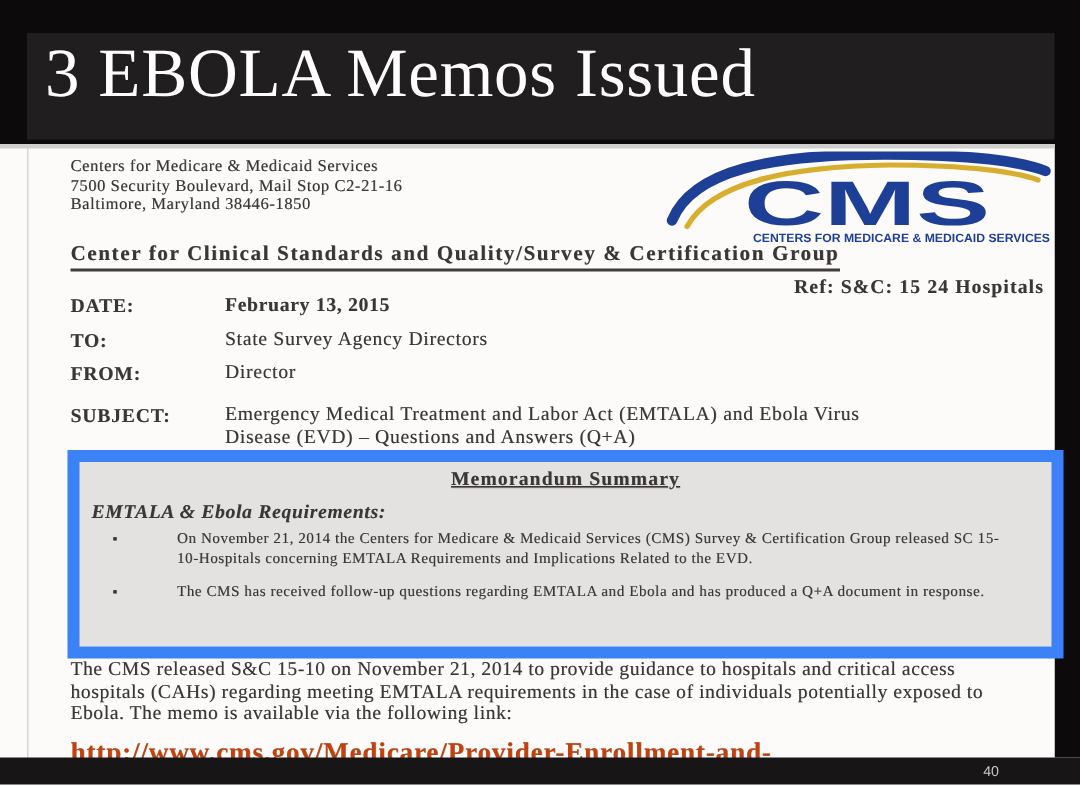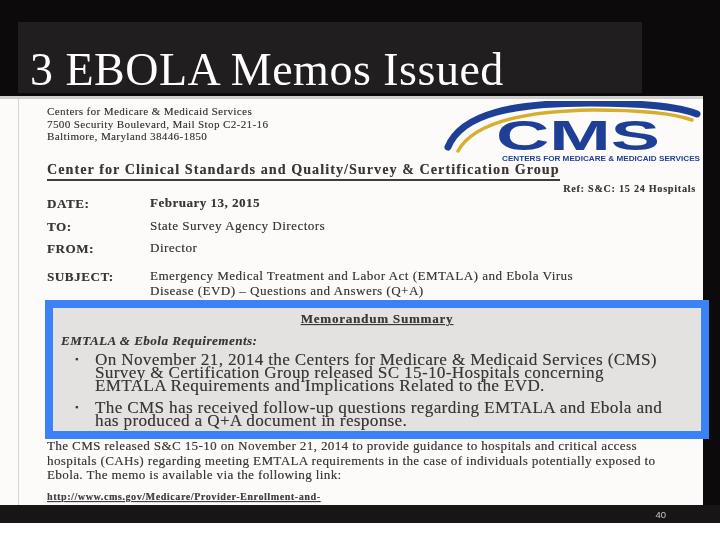--- a/index.html
+++ b/index.html
@@ -7,22 +7,22 @@
     position:relative; width:720px; height:540px;
     background:#ffffff; overflow:hidden;
     font-family:"Liberation Serif", serif;
   }
   
   .top-black   { position:absolute; left:0; top:0; width:720px; height:96px; background:#0c0a0b; }
   .right-black { position:absolute; left:703px; top:0; width:17px; height:505px; background:#0c0a0b; }
 
   
   .title-banner {
-    position:absolute; left:18px; top:22px; width:624px; height:71px;
-    background:#211e1f; display:flex; align-items:flex-end;
+    position:absolute; left:18px; top:22px; width:685px; height:71px;
+    background:#211e1f; display:flex; align-items:flex-start;
     box-sizing:border-box; padding:4px 0 0 12px;
   }
   .title-banner h1 {
     margin:0; font-weight:normal; color:#ffffff;
     font-size:46px; letter-spacing:0.5px; line-height:1;
     font-family:"Liberation Serif", serif;
   }
 
   
   .page {
@@ -39,21 +39,21 @@
 
   .cms-logo { position:absolute; left:440px; top:2px; width:263px; height:64px; }
 
   .group-heading {
     position:absolute; left:47px; top:63px; white-space:nowrap;
     font-size:14px; font-weight:bold; letter-spacing:1.1px;
     border-bottom:2px solid #403c3c; padding-bottom:1px;
   }
   .ref-line {
     position:absolute; left:300px; top:84px; width:396px; text-align:right;
-    font-size:10px; font-weight:bold; letter-spacing:0.8px; white-space:nowrap;
+    font-size:13px; font-weight:bold; letter-spacing:0.8px; white-space:nowrap;
   }
 
   .field-row { position:absolute; left:47px; width:640px; }
   .field-row .flabel { position:absolute; left:0; font-size:13px; font-weight:bold; letter-spacing:0.6px; }
   .field-row .fvalue { position:absolute; left:103px; font-size:13px; letter-spacing:0.5px; line-height:14.5px; white-space:nowrap; }
   .fvalue.bold { font-weight:bold; }
   .row-date    { top:97px; }
   .row-to      { top:120px; }
   .row-from    { top:142px; }
   .row-subject { top:170px; }
@@ -73,30 +73,30 @@
   .summary-sub {
     position:absolute; left:8px; top:25px;
     font-size:13px; font-weight:bold; font-style:italic; letter-spacing:0.5px;
   }
   .summary-bullets {
     position:absolute; left:22px; top:45px; width:600px;
     margin:0; padding:0; list-style:none;
   }
   .summary-bullets li { display:flex; margin-bottom:9px; }
   .summary-bullets .bdot { width:20px; font-size:9px; line-height:13px; flex:none; }
-  .summary-bullets .btxt { font-size:17px; line-height:13px; letter-spacing:0.4px; width:585px; }
+  .summary-bullets .btxt { font-size:10px; line-height:13px; letter-spacing:0.4px; width:585px;margin-left:23px; }
 
   .body-paragraph {
     position:absolute; left:47px; top:340px; width:632px;
     font-size:13px; line-height:14.5px; letter-spacing:0.4px;
   }
   .memo-link {
     position:absolute; left:47px; top:392px;
-    font-size:10px; font-weight:bold; letter-spacing:0.6px;
-    color:#404040; text-decoration:underline; cursor:pointer; white-space:nowrap;
+    font-size:18px; font-weight:bold; letter-spacing:0.6px;
+    color:#c2410c; text-decoration:underline; cursor:pointer; white-space:nowrap;
   }
 
   
   .bottom-band { position:absolute; left:0; top:505px; width:720px; height:18px; background:#171515; }
   .page-number {
     position:absolute; right:54px; top:4px;
     font-family:"Liberation Sans", sans-serif; font-size:9.5px; color:#c9c7c7;
   }
 </style>
 </head>

